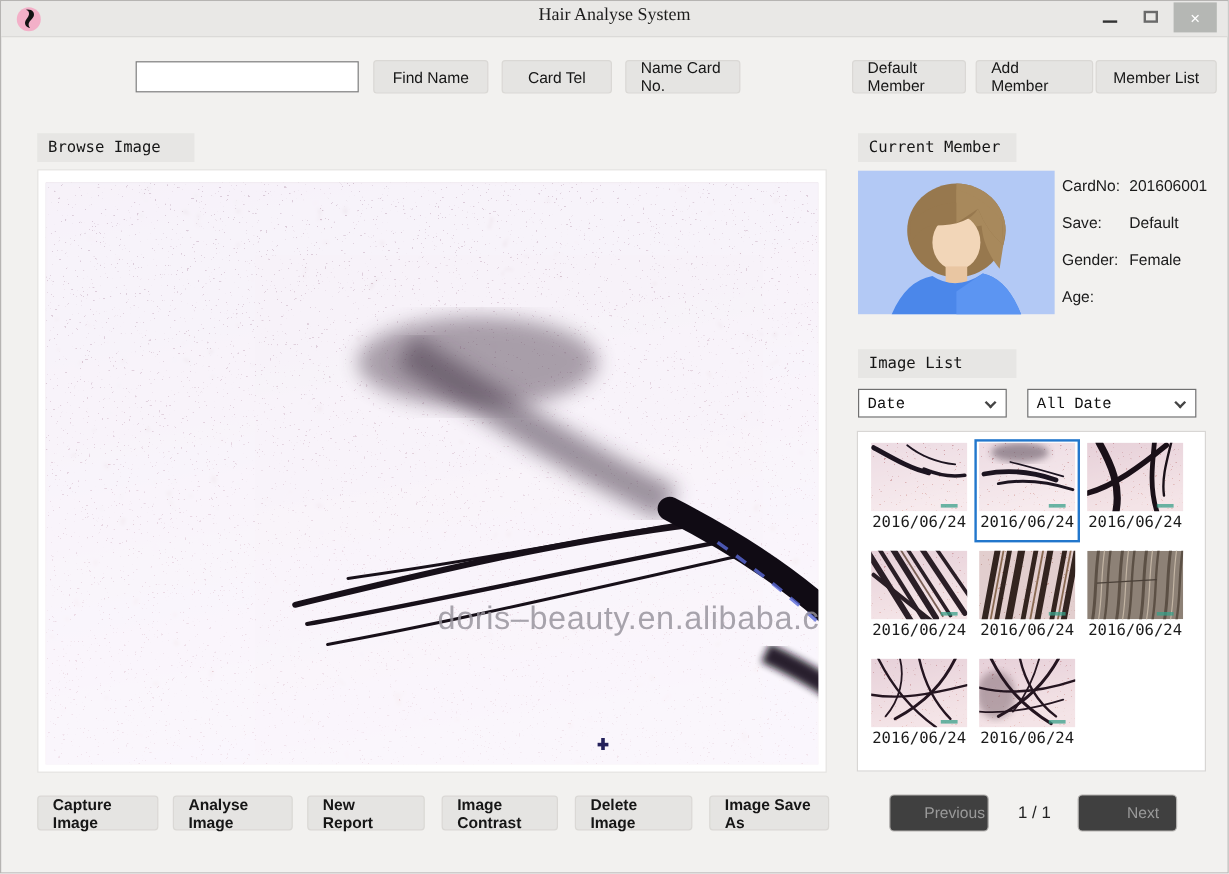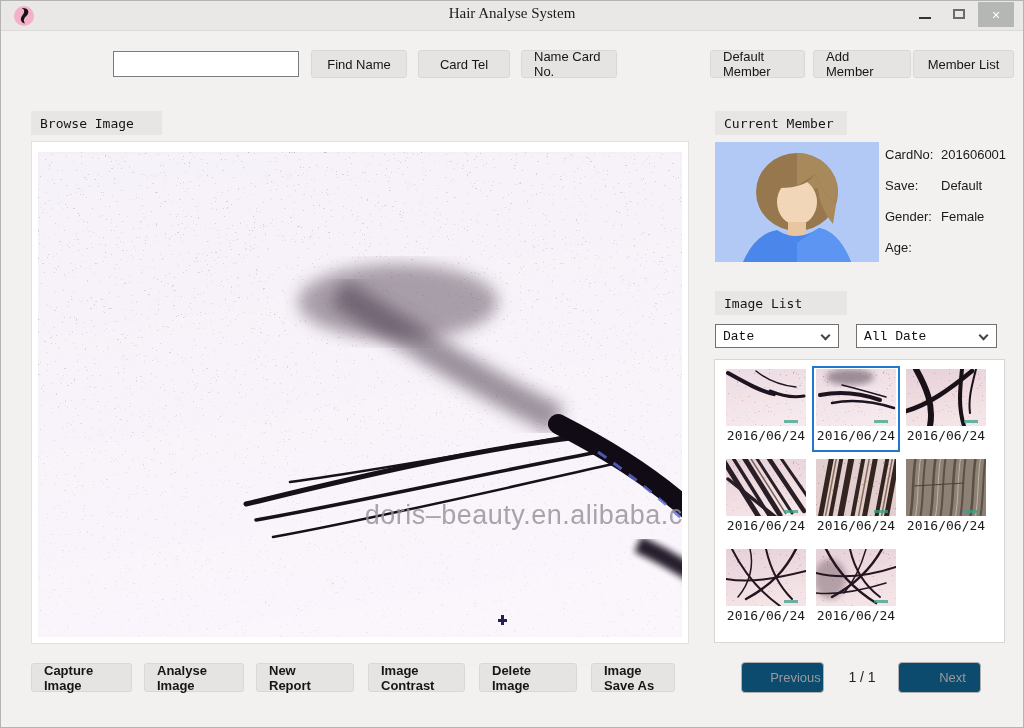--- a/index.html
+++ b/index.html
@@ -62,21 +62,21 @@
                 text-align:center; }
   .thumb-cell.selected { border-color:#2277cc; }
   .thumb-cell svg { display:block; width:80px; height:57px; margin:1px auto 0 auto; }
   .thumb-date { font-family:"DejaVu Sans Mono", monospace; font-size:13px; color:#1a1a1a;
                 margin-top:2px; }
 
   
   .toolbar-btn { top:662px; height:29px;font-weight:bold; }
 
   
-  .page-btn { position:absolute; top:661px; width:83px; height:31px; background:#0c4a6e;
+  .page-btn { position:absolute; top:661px; width:83px; height:31px; background:#404040;
               border:1px solid #b3b1af; border-radius:4px; color:#9a9a9a; font-size:13px;
               display:flex; align-items:center; justify-content:center;padding-left:26px; }
   .page-indicator { position:absolute; left:832px; top:668px; width:58px; text-align:center;
                     font-size:14px; color:#222; }
 </style>
 </head>
 <body>
 
 <svg width="0" height="0" style="position:absolute" aria-hidden="true">
   <defs>
@@ -357,19 +357,19 @@
       <div class="thumb-date">2016/06/24</div>
     </div>
 
   </div>
 
   <div class="btn toolbar-btn" style="left:30px;width:101px">Capture Image</div>
   <div class="btn toolbar-btn" style="left:143px;width:100px">Analyse Image</div>
   <div class="btn toolbar-btn" style="left:255px;width:98px">New Report</div>
   <div class="btn toolbar-btn" style="left:367px;width:97px">Image Contrast</div>
   <div class="btn toolbar-btn" style="left:478px;width:98px">Delete Image</div>
-  <div class="btn toolbar-btn" style="left:590px;width:84px">Image Save As</div>
+  <div class="btn toolbar-btn" style="left:590px;width:100px">Image Save As</div>
 
   <div class="page-btn" style="left:740px">Previous</div>
   <div class="page-indicator">1 / 1</div>
   <div class="page-btn" style="left:897px">Next</div>
 
 </div>
 
 </body></html>

